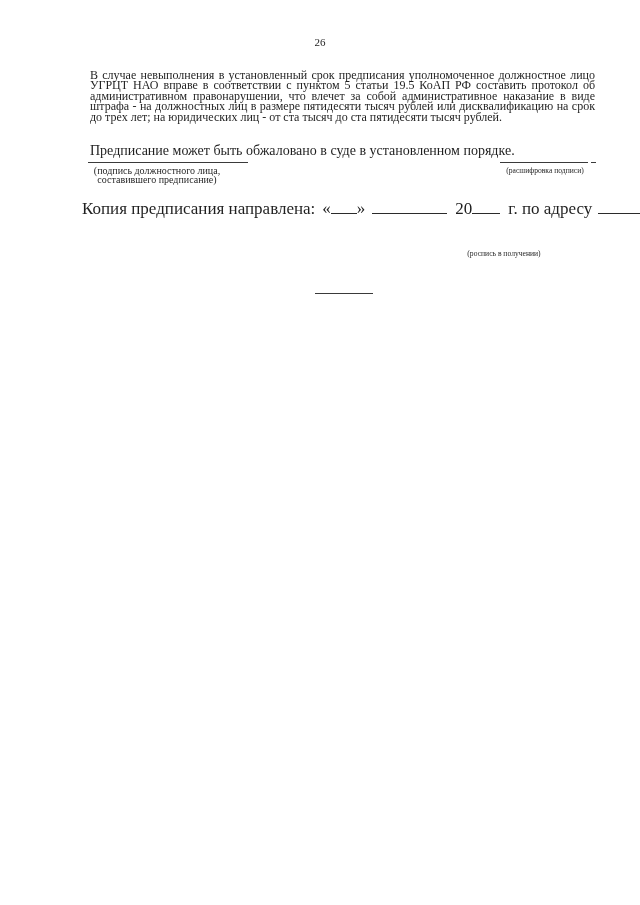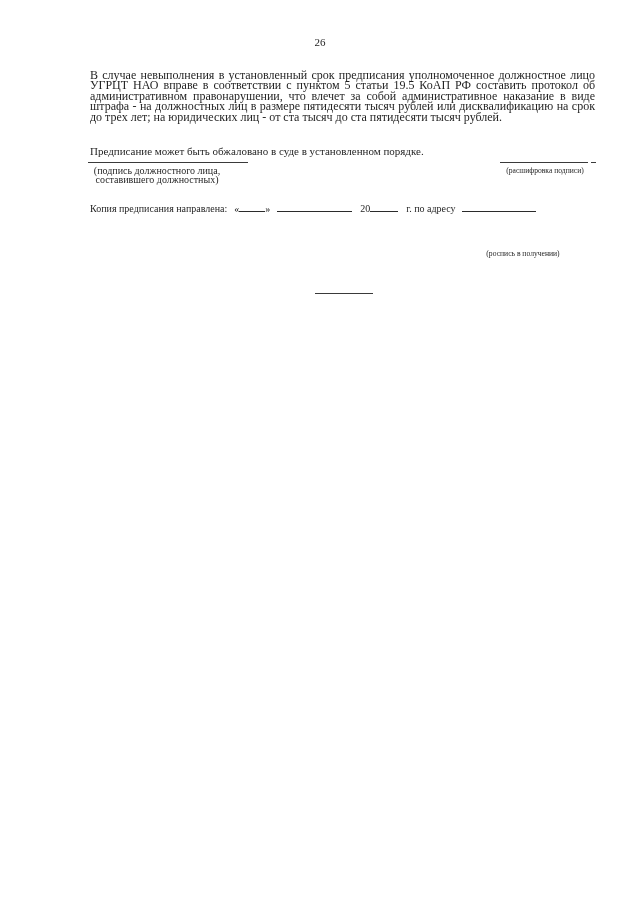--- a/index.html
+++ b/index.html
@@ -32,21 +32,21 @@
     font-size: 12px;
     line-height: 10.4px;
     text-align: justify;
     text-align-last: left;
   }
   .appeal-paragraph {
     position: absolute;
     top: 146px;
     left: 90px;
     width: 505px;
-    font-size: 11px;
+    font-size: 14px;
     line-height: 10.4px;
   }
   .sig-line-left {
     position: absolute;
     top: 162px;
     left: 88px;
     width: 160px;
     border-top: 1px solid #3a3a3a;
   }
   .sig-label-left {
@@ -76,37 +76,37 @@
     position: absolute;
     top: 166px;
     left: 494px;
     width: 102px;
     text-align: center;
     font-size: 7.6px;
     line-height: 9.2px;
   }
   .form-line {
     position: absolute;
-    left: 90px;
+    left: 82px;
     width: 520px;
-    font-size: 10px;
+    font-size: 17px;
     white-space: nowrap;
   }
   .form-line-sent { top: 199px; }
   .form-line-received { top: 231px; }
   .blank {
     display: inline-block;
     border-bottom: 1px solid #2b2b2b;
     height: 12px;
     vertical-align: baseline;
   }
   .receipt-note {
     position: absolute;
     top: 249px;
-    left: 460px;
+    left: 441px;
     width: 126px;
     text-align: center;
     font-size: 7.6px;
   }
   .footer-line {
     position: absolute;
     top: 293px;
     left: 315px;
     width: 58px;
     border-top: 1px solid #3a3a3a;
@@ -119,21 +119,21 @@
 
   <div class="page-number">26</div>
 
   <div class="main-paragraph">В случае невыполнения в установленный срок предписания уполномоченное должностное лицо УГРЦТ НАО  вправе в соответствии с пунктом 5 статьи 19.5 КоАП РФ составить протокол об административном правонарушении, что влечет за собой административное наказание в виде штрафа - на должностных лиц в размере пятидесяти тысяч рублей или дисквалификацию на срок до трех лет; на юридических лиц - от ста тысяч до ста пятидесяти тысяч рублей.</div>
 
   <div class="appeal-paragraph">Предписание может быть обжаловано в  суде в установленном порядке.</div>
 
   <div class="sig-line-left"></div>
   <div class="sig-label-left">
     <div>(подпись должностного лица,</div>
-    <div>составившего должностных)</div>
+    <div>составившего предписание)</div>
   </div>
 
   <div class="sig-line-right"></div>
   <div class="sig-dash-right"></div>
   <div class="sig-label-right">(расшифровка подписи)</div>
 
   <div class="form-line form-line-sent">
     <span>Копия предписания направлена:</span><span style="margin-left:7px">«</span><span class="blank" style="width:26px"></span><span>»</span><span class="blank" style="width:75px; margin-left:7px"></span><span style="margin-left:8px">20</span><span class="blank" style="width:28px"></span><span style="margin-left:8px">г. по адресу</span><span class="blank" style="width:74px; margin-left:6px"></span>
   </div>
 

